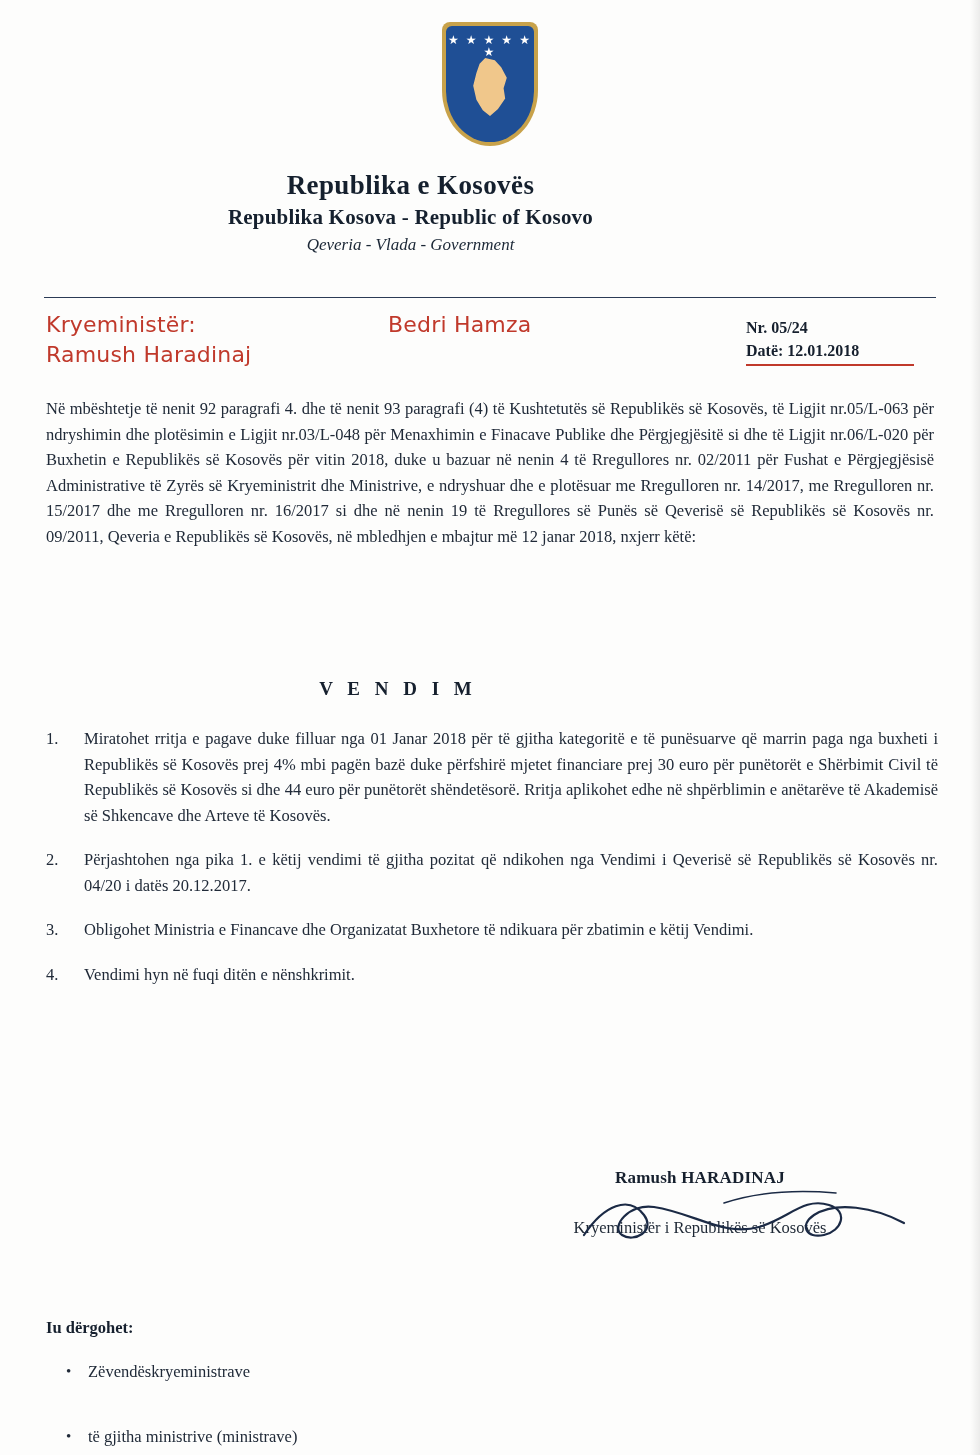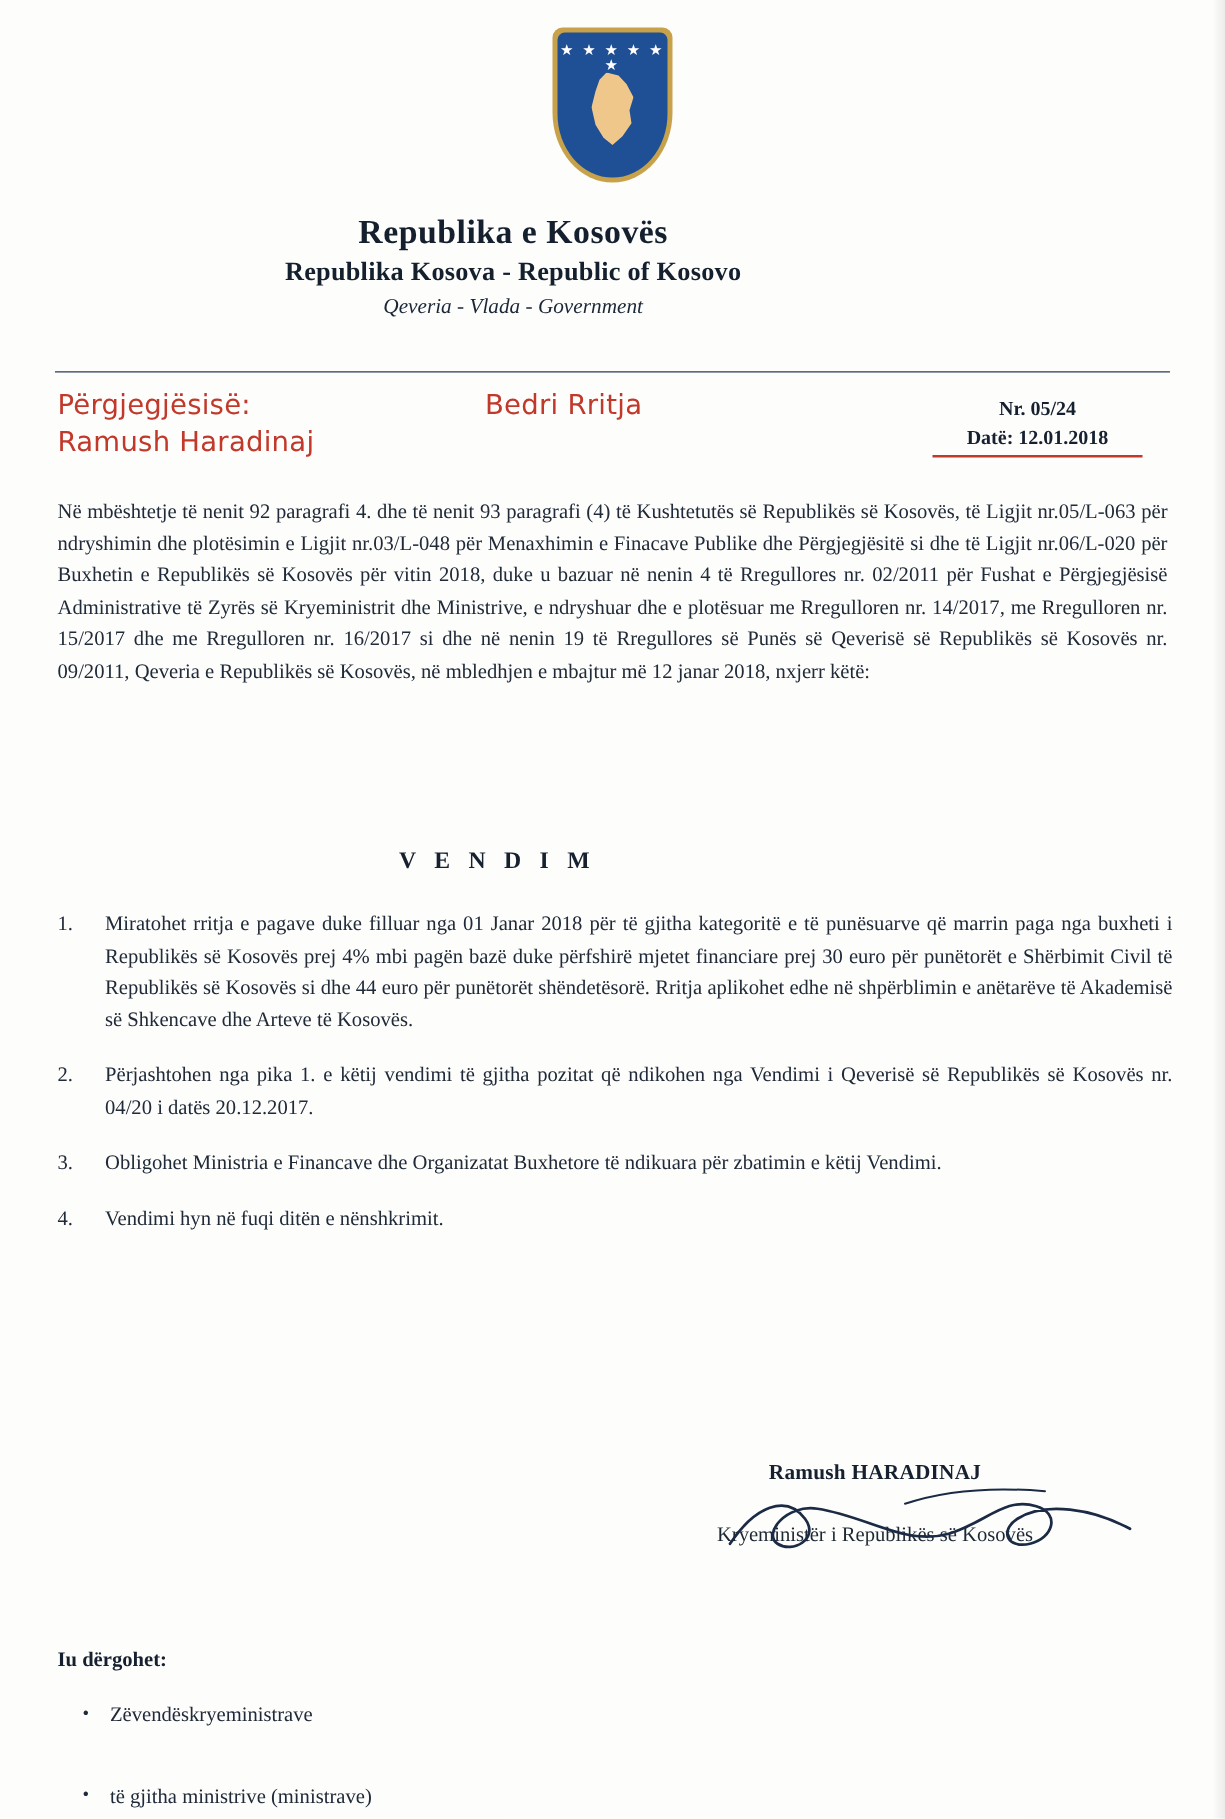--- a/index.html
+++ b/index.html
@@ -117,21 +117,20 @@
     letter-spacing: .2px;
   }
   .annot-pm  { left: 46px;  top: 310px; }
   .annot-fin { left: 388px; top: 310px; }
 
   
   .numdate {
     position: absolute;
     right: 66px;
     top: 316px;
-    text-align: center;
     font-family: "Liberation Serif", serif;
     font-weight: bold;
     font-size: 16px;
     color: #16202e;
     line-height: 23px;
   }
   .numdate .underline {
     margin-top: 2px;
     height: 2px;
     background: #c0392b;
@@ -274,25 +273,25 @@
 
   <div class="header-block">
     <div class="hdr-1">Republika e Kosovës</div>
     <div class="hdr-2">Republika Kosova - Republic of Kosovo</div>
     <div class="hdr-3">Qeveria - Vlada - Government</div>
   </div>
 
   <div class="rule"></div>
 
   <div class="annot annot-pm">
-    <div>Përgjegjësisë:</div>
+    <div>Kryeministër:</div>
     <div>Ramush Haradinaj</div>
   </div>
   <div class="annot annot-fin">
-    <div>Bedri Rritja</div>
+    <div>Bedri Hamza</div>
   </div>
 
   <div class="numdate">
     <div>Nr. 05/24</div>
     <div>Datë: 12.01.2018</div>
     <div class="underline"></div>
   </div>
 
   <div class="preamble">Në mbështetje të nenit 92 paragrafi 4. dhe të nenit 93 paragrafi (4) të Kushtetutës së Republikës së Kosovës, të Ligjit nr.05/L-063 për ndryshimin dhe plotësimin e Ligjit nr.03/L-048 për Menaxhimin e Finacave Publike dhe Përgjegjësitë si dhe të Ligjit nr.06/L-020 për Buxhetin e Republikës së Kosovës për vitin 2018, duke u bazuar në nenin 4 të Rregullores nr. 02/2011 për Fushat e Përgjegjësisë Administrative të Zyrës së Kryeministrit dhe Ministrive, e ndryshuar dhe e plotësuar me Rregulloren nr. 14/2017, me Rregulloren nr. 15/2017 dhe me Rregulloren nr. 16/2017 si dhe në nenin 19 të Rregullores së Punës së Qeverisë së Republikës së Kosovës nr. 09/2011, Qeveria e Republikës së Kosovës, në mbledhjen e mbajtur më 12 janar 2018, nxjerr këtë:</div>
 

